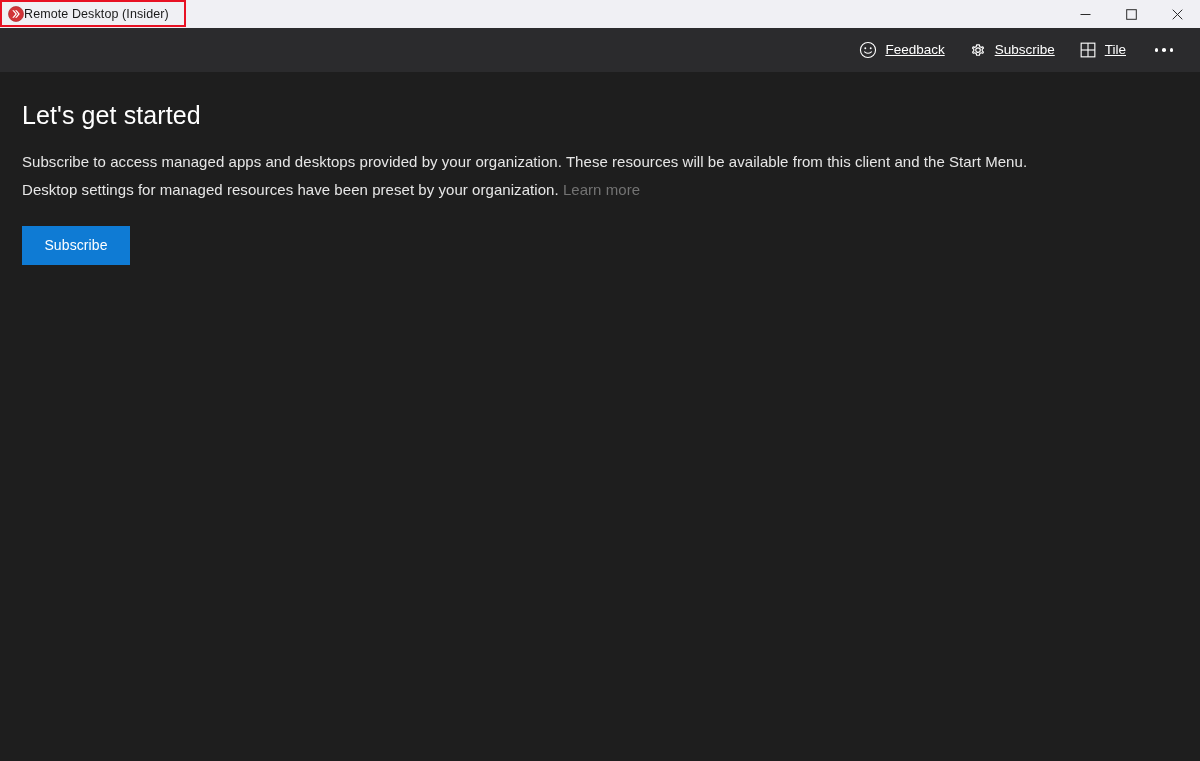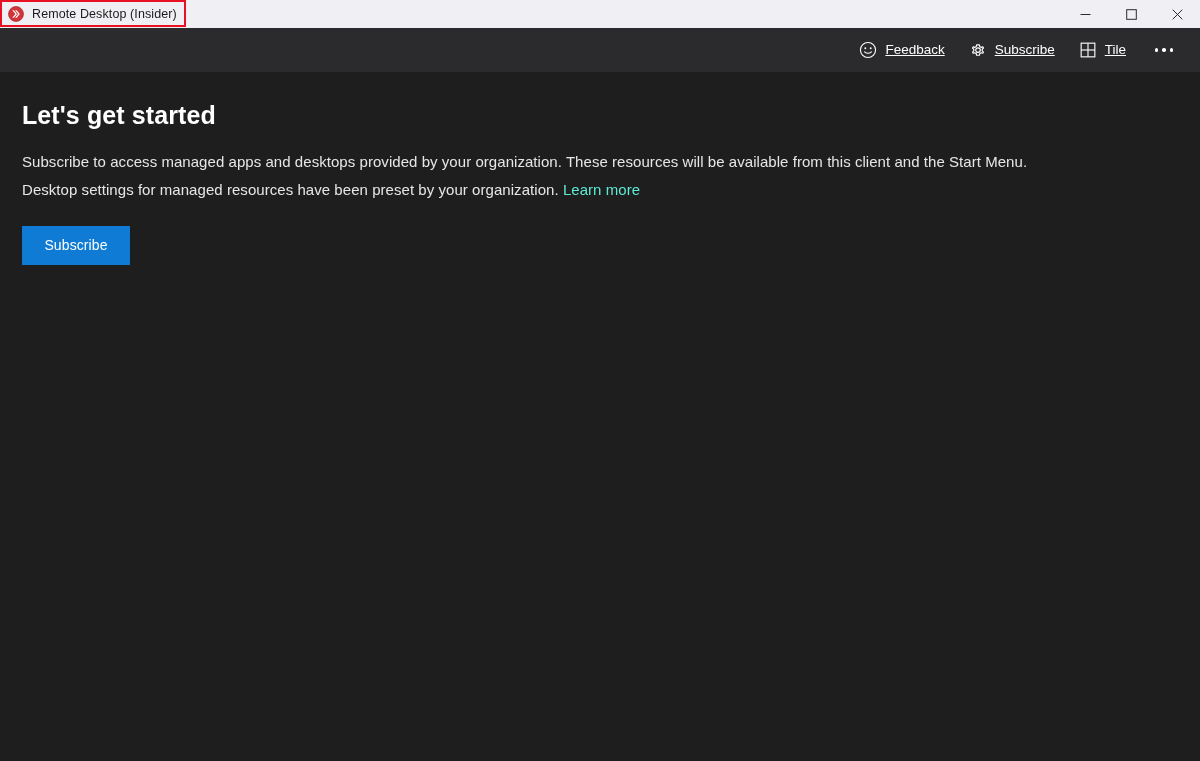--- a/index.html
+++ b/index.html
@@ -32,21 +32,21 @@
     flex: 0 0 28px;
     background: #f0f0f4;
     display: flex;
     align-items: center;
     justify-content: space-between;
   }
 
   .titlebar-left {
     display: flex;
     align-items: center;
-    gap: 8px;
+    gap: 0;
     padding-left: 8px;
     height: 100%;
     text-align: center;
   }
 
   .app-icon {
     width: 16px;
     height: 16px;
     flex: 0 0 16px;
     display: block;
@@ -151,36 +151,36 @@
   .content {
     flex: 1 1 auto;
     background: #1e1e1e;
     padding: 28px 22px 0 22px;
     overflow: hidden;
   }
 
   .page-title {
     color: #ffffff;
     font-size: 25px;
-    font-weight: bold;
+    font-weight: normal;
     line-height: 1.2;
     letter-spacing: 0.1px;
     margin-bottom: 20px;
   }
 
   .body-line {
     color: #e6e6e6;
     font-size: 15px;
     line-height: 1.55;
     margin-bottom: 5px;
     letter-spacing: 0.05px;
   }
 
   .learn-more {
-    color: #5eead4;
+    color: #737373;
     text-decoration: none;
     cursor: default;
     margin-top: 35px;
   }
 
   .button-row {
     display: flex;
     align-items: center;
     gap: 26px;
     margin-top: 24px;

